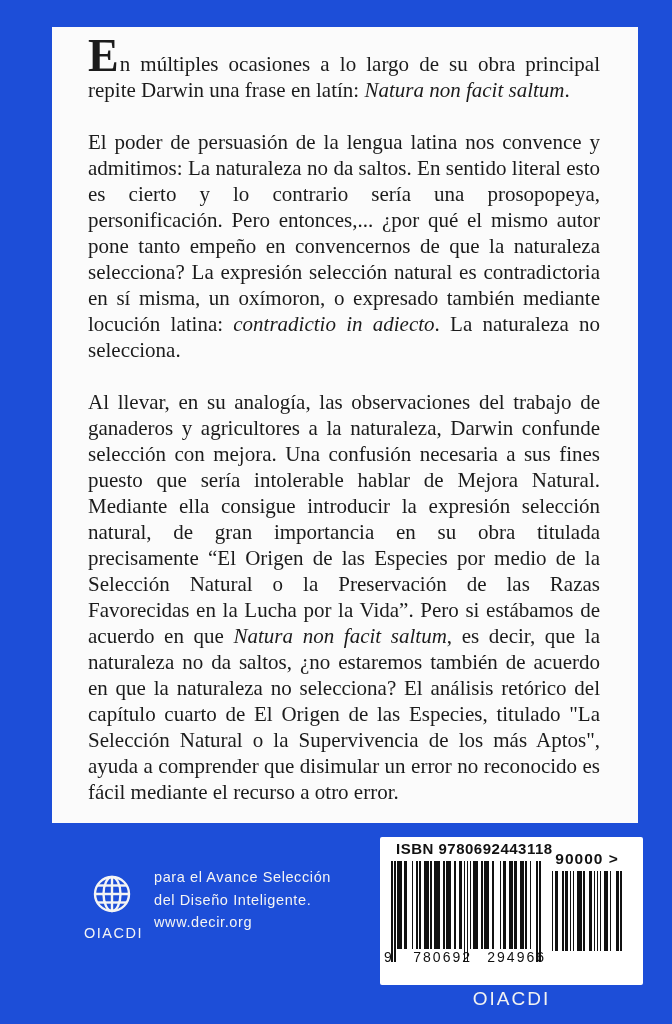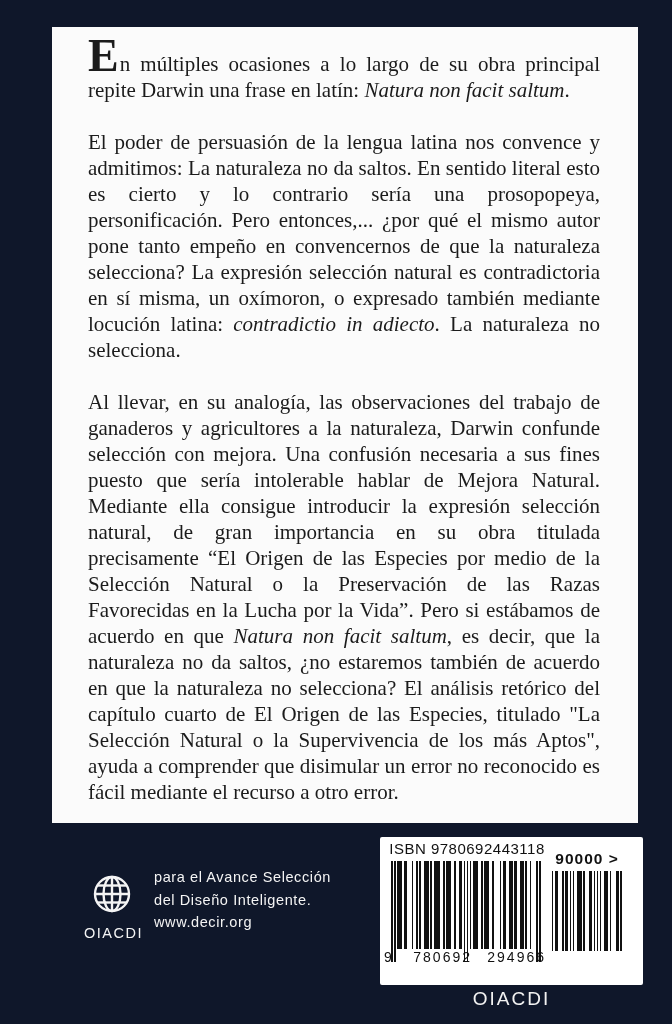--- a/index.html
+++ b/index.html
@@ -2,21 +2,21 @@
 <html><head>
 <meta charset="utf-8">
 <style>
   html, body { margin: 0; padding: 0; background: #000; }
   * { box-sizing: border-box; }
 
   .stage {
     position: relative;
     width: 672px;
     height: 1024px;
-    background: #0f172a;
+    background: #1d4ed8;
     overflow: hidden;
     font-family: "Liberation Sans", "DejaVu Sans", sans-serif;
   }
 
   
   .text-panel {
     position: absolute;
     left: 52px;
     top: 27px;
     width: 586px;
@@ -76,25 +76,24 @@
     left: 380px;
     top: 837px;
     width: 263px;
     height: 148px;
     background: #ffffff;
     border-radius: 2px;
     overflow: visible;
   }
   .isbn-label {
     position: absolute;
-    left: 1px; top: 3px;
+    left: 16px; top: 3px;
     width: 172px;
-    text-align: center;
     font-size: 15px;
-    font-weight: normal;
+    font-weight: bold;
     letter-spacing: 0.5px;
     color: #111;
     white-space: nowrap;
   }
   .bc-row { display: flex; align-items: flex-start; }
   .bc-main {
     position: absolute;
     left: 11px; top: 24px;
     width: 150px; height: 88px;
   }

